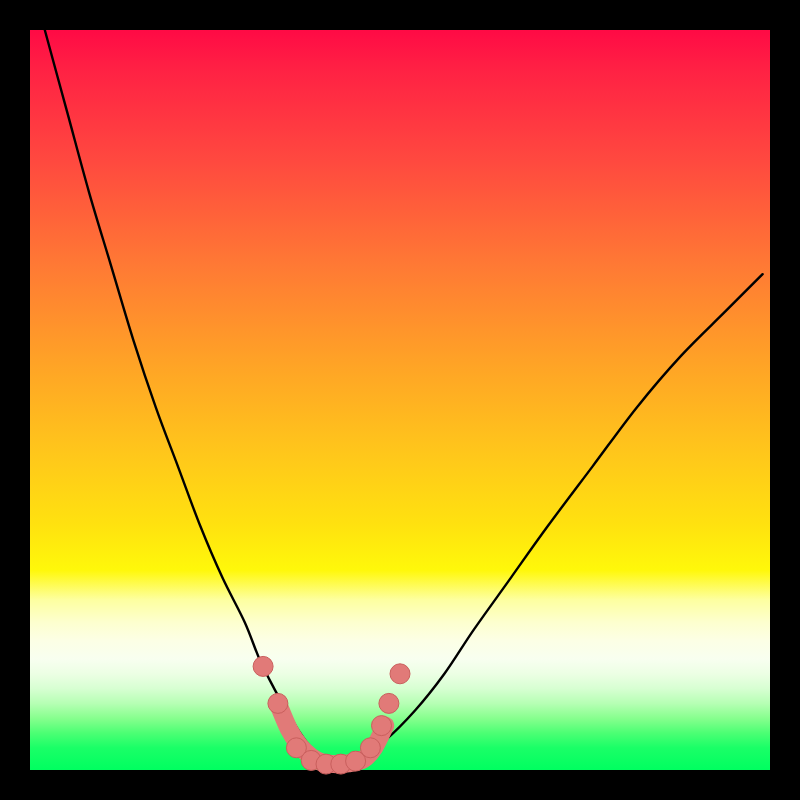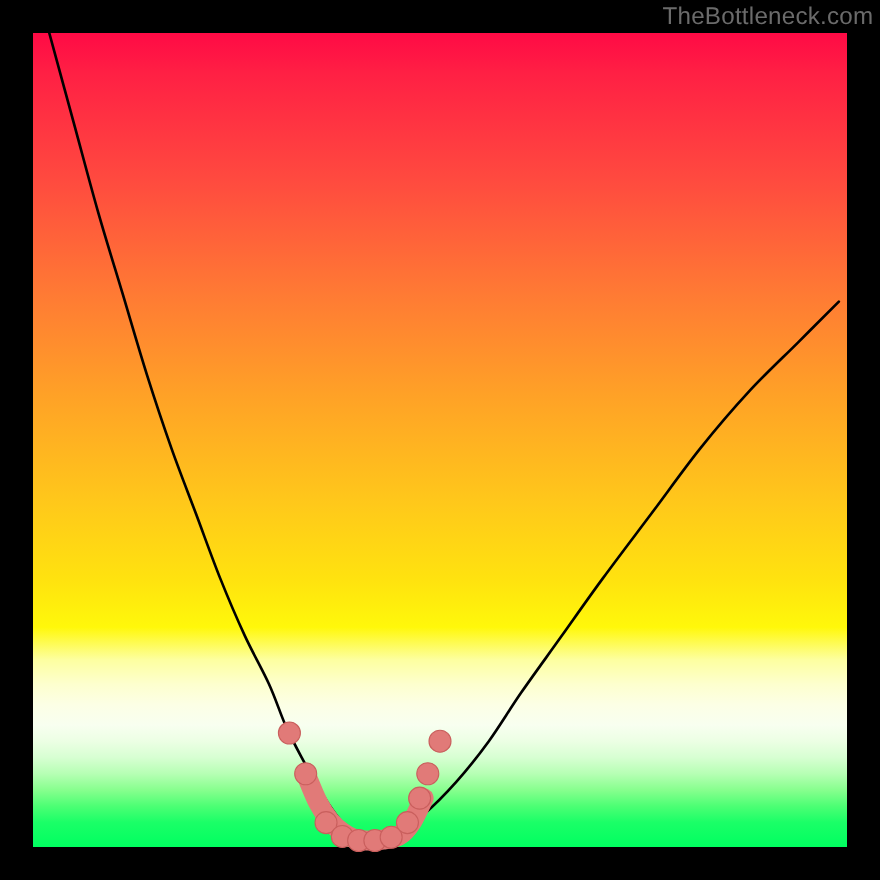--- a/index.html
+++ b/index.html
@@ -87,15 +87,14 @@
           <circle cx="325.6" cy="731.1" r="10" fill="#e17a78" stroke="#c95f5d" stroke-width="1"></circle>
           <circle cx="340.4" cy="717.8" r="10" fill="#e17a78" stroke="#c95f5d" stroke-width="1"></circle>
           <circle cx="351.5" cy="695.6" r="10" fill="#e17a78" stroke="#c95f5d" stroke-width="1"></circle>
           <circle cx="358.9" cy="673.4" r="10" fill="#e17a78" stroke="#c95f5d" stroke-width="1"></circle>
           <circle cx="370.0" cy="643.8" r="10" fill="#e17a78" stroke="#c95f5d" stroke-width="1"></circle>
         </g>
     </svg>
 
   </div>
 
-  <div class="watermark">TheBottleneck.com</div>
 
 </div>
 
 </body></html>

